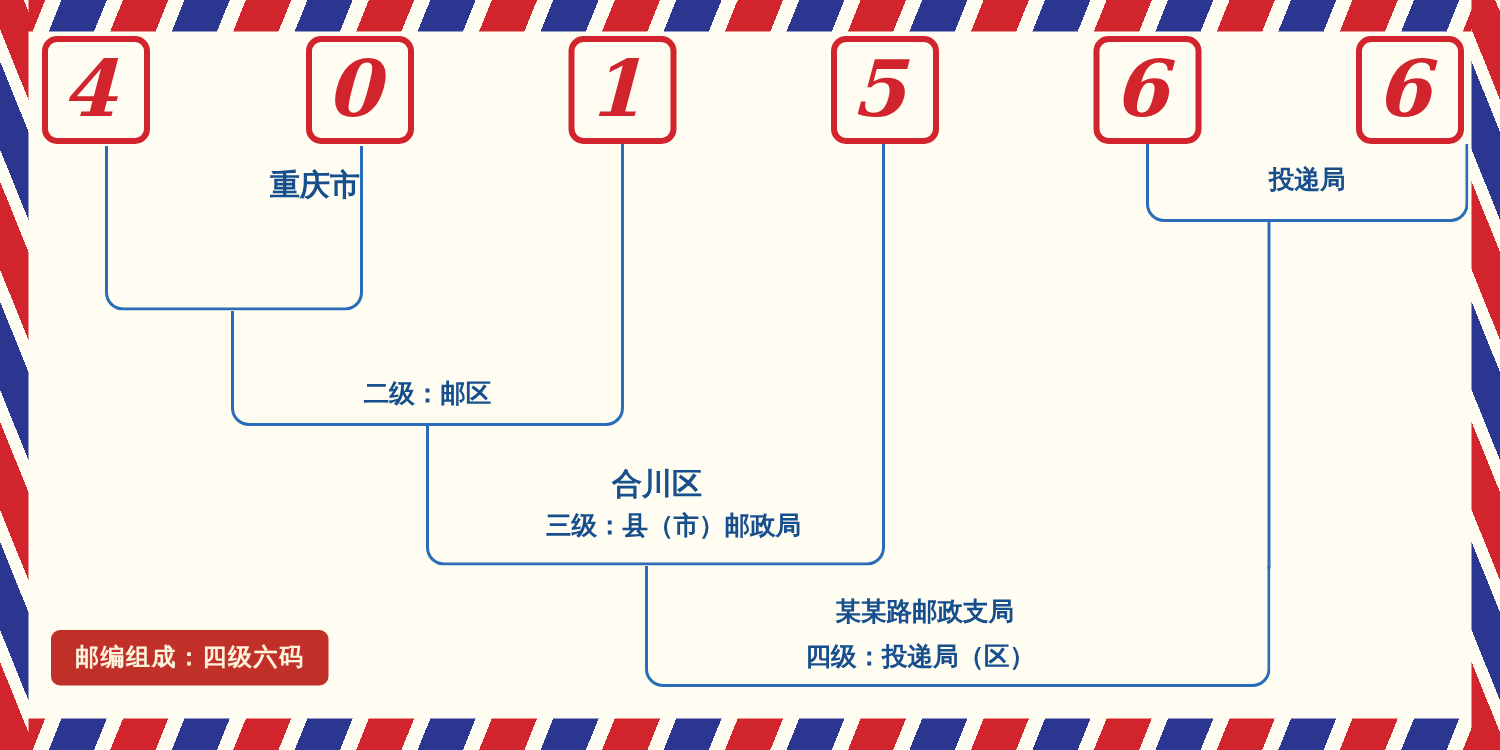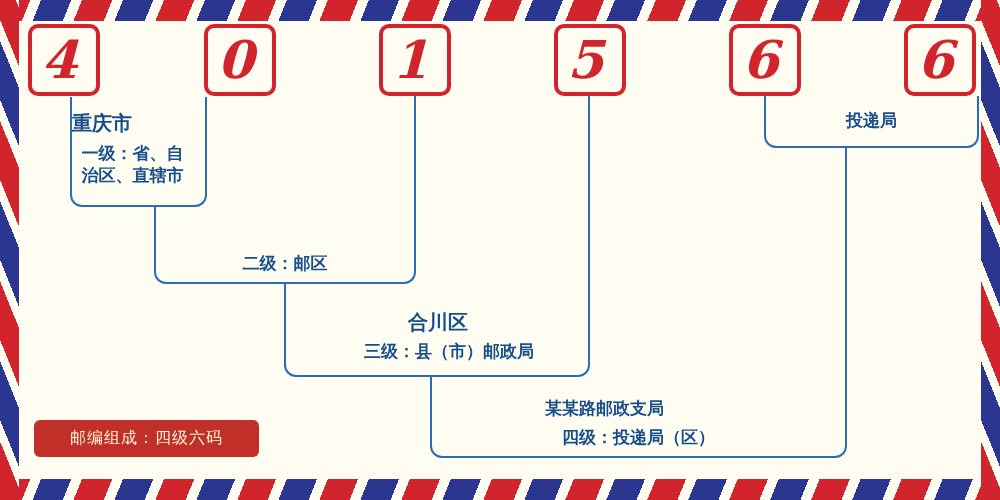--- a/index.html
+++ b/index.html
@@ -58,21 +58,21 @@
   
   .bracket {
     position: absolute;
     border-left: 2px solid #2b6cb8;
     border-right: 2px solid #2b6cb8;
     border-bottom: 2px solid #2b6cb8;
     border-radius: 0 0 12px 12px;
   }
   .stem { position: absolute; width: 2px; background: #2b6cb8; }
 
-  .lvl1-box   { left: 70px;  top: 97px;  width: 137px; height: 110px; text-align: left; }
+  .lvl1-box   { left: 70px;  top: 97px;  width: 172px; height: 110px; text-align: right; }
   .lvl2-brk   { left: 154px; top: 207px; width: 262px; height: 77px; }
   .lvl2-stem  { left: 414px; top: 96px;  height: 113px; }
   .lvl3-brk   { left: 284px; top: 284px; width: 306px; height: 93px; }
   .lvl3-stem  { left: 588px; top: 96px;  height: 190px; }
   .dlv-brk    { left: 764px; top: 96px;  width: 215px; height: 52px; text-align: center; }
   .lvl4-brk   { left: 430px; top: 377px; width: 417px; height: 81px; }
   .lvl4-stem  { left: 845px; top: 146px; height: 233px; }
 
   
   .blue-title {
@@ -82,30 +82,30 @@
     color: #174e8c; font-weight: bold; font-size: 17px; line-height: 1.3;
   }
   .lvl1-box .blue-title { margin-top: 15px; }
   .lvl1-box .blue-desc  { margin: 7px auto 0; width: 114px; }
   .dlv-brk  .blue-desc  { margin-top: 13px; }
 
   .float-label { position: absolute; text-align: center; }
   .lvl2-label  { left: 154px; top: 252px; width: 262px; }
   .lvl3-title  { left: 285px; top: 311px; width: 306px; }
   .lvl3-desc   { left: 284px; top: 340px; width: 330px; }
-  .lvl4-title  { left: 430px; top: 397px; width: 349px; }
-  .lvl4-desc   { left: 430px; top: 427px; width: 417px; font-family: Liberation Serif, serif; }
+  .lvl4-title  { left: 442px; top: 397px; width: 349px; }
+  .lvl4-desc   { left: 405px; top: 427px; width: 417px; }
 
   
   .badge {
     position: absolute; left: 34px; top: 420px;
     background: #c03028;
     color: #fdf3dc;
-    font-size: 16px; font-weight: normal;
-    padding: 8px 36px;
+    font-size: 16px; font-weight: bold;
+    padding: 8px 16px;
     border-radius: 6px;
     letter-spacing: 1px;
   }
 </style>
 </head>
 <body>
 
 <div class="canvas">
 
   <div class="stripe stripe-top"></div>
@@ -127,21 +127,20 @@
   </div>
   <div class="digit-box db5">
     <span class="digit">6</span>
   </div>
   <div class="digit-box db6">
     <span class="digit">6</span>
   </div>
 
   <div class="bracket lvl1-box">
     <div class="blue-title">重庆市</div>
-    <div class="blue-desc">一级：省、自治区、直辖市</div>
   </div>
 
   <div class="bracket lvl2-brk"></div>
   <div class="stem lvl2-stem"></div>
   <div class="float-label blue-desc lvl2-label">二级：邮区</div>
 
   <div class="bracket lvl3-brk"></div>
   <div class="stem lvl3-stem"></div>
   <div class="float-label blue-title lvl3-title">合川区</div>
   <div class="float-label blue-desc lvl3-desc">三级：县（市）邮政局</div>

